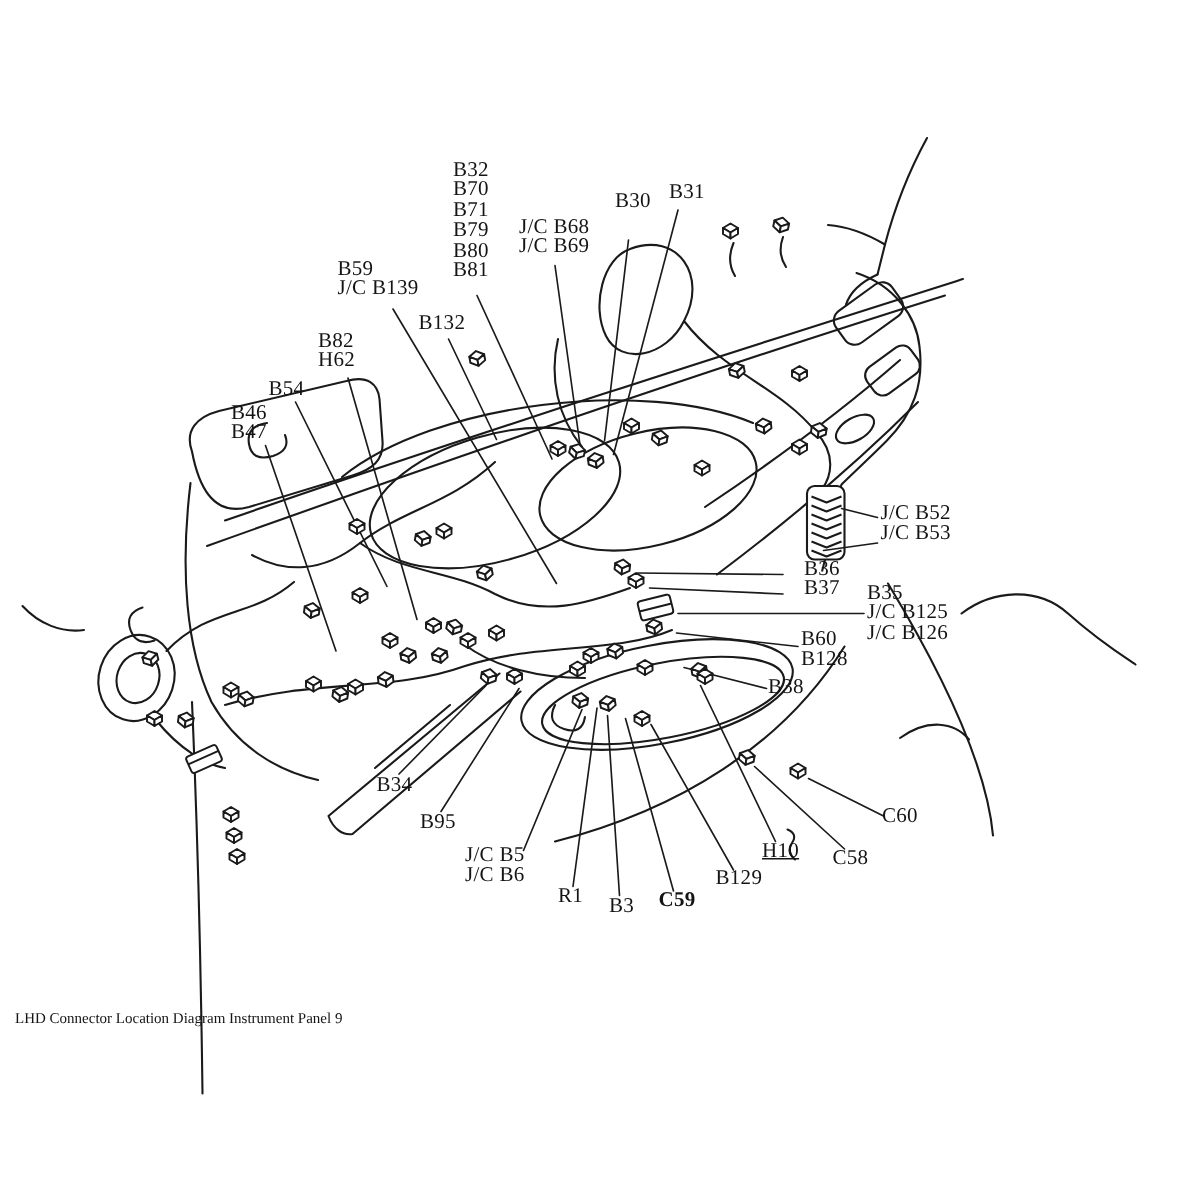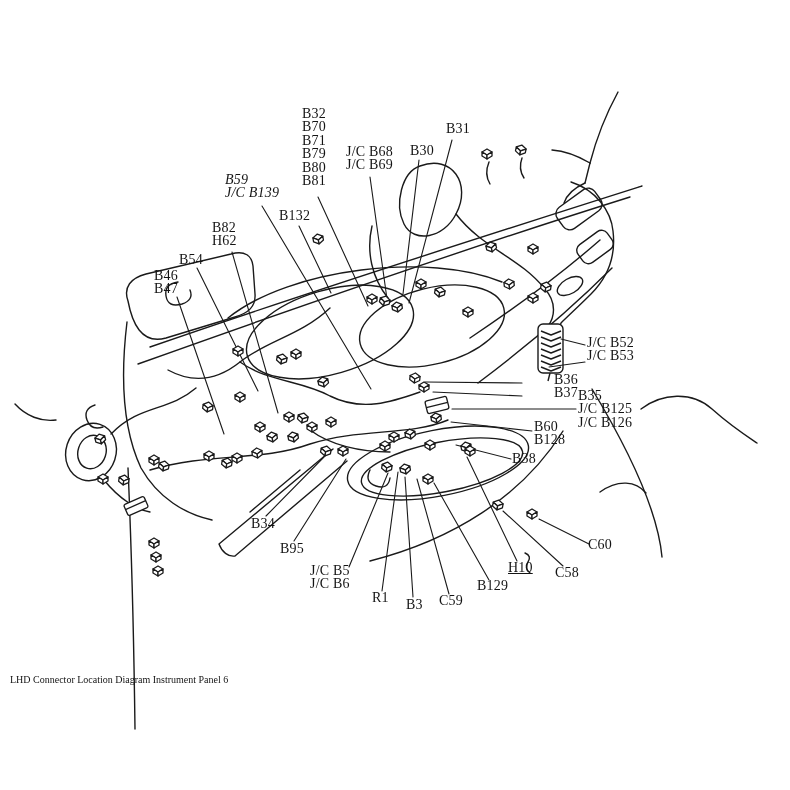--- a/index.html
+++ b/index.html
@@ -209,46 +209,46 @@
   </svg>
 
   <div class="lbl" style="left:302px; top:107px;">B32
 B70
 B71
 B79
 B80
 B81</div>
   <div class="lbl" style="left:346px; top:145px;">J/C B68
 J/C B69</div>
-  <div class="lbl" style="left:410px; top:144px;">B30</div>
+  <div class="lbl" style="left:410px; top:128px;">B30</div>
   <div class="lbl" style="left:446px; top:122px;">B31</div>
-  <div class="lbl" style="left:225px; top:173px;font-style:italic;">B59
+  <div class="lbl" style="left:225px; top:173px;">B59
 J/C B139</div>
   <div class="lbl" style="left:279px; top:209px;">B132</div>
   <div class="lbl" style="left:212px; top:221px;">B82
 H62</div>
   <div class="lbl" style="left:179px; top:253px;">B54</div>
   <div class="lbl" style="left:154px; top:269px;">B46
 B47</div>
   <div class="lbl" style="left:587px; top:336px;font-family:Liberation Serif, serif;">J/C B52
 J/C B53</div>
-  <div class="lbl" style="left:554px; top:373px;font-family:Liberation Serif, serif;">B36
+  <div class="lbl" style="left:536px; top:373px;font-family:Liberation Serif, serif;">B36
 B37</div>
   <div class="lbl" style="left:578px; top:389px;font-family:Liberation Serif, serif;">B35
 J/C B125
 J/C B126</div>
   <div class="lbl" style="left:534px; top:420px;">B60
 B128</div>
   <div class="lbl" style="left:512px; top:452px;">B38</div>
   <div class="lbl" style="left:588px; top:538px;">C60</div>
   <div class="lbl" style="left:555px; top:566px;text-align:center;">C58</div>
   <div class="lbl" style="left:508px; top:561px;text-decoration:underline;">H10</div>
   <div class="lbl" style="left:477px; top:579px;">B129</div>
-  <div class="lbl" style="left:439px; top:594px;">C59</div>
+  <div class="lbl" style="left:439px; top:594px;font-weight:bold;">C59</div>
   <div class="lbl" style="left:406px; top:598px;">B3</div>
   <div class="lbl" style="left:372px; top:591px;">R1</div>
   <div class="lbl" style="left:310px; top:564px;">J/C B5
 J/C B6</div>
   <div class="lbl" style="left:280px; top:542px;">B95</div>
   <div class="lbl" style="left:251px; top:517px;">B34</div>
 
-  <div class="caption" style="left:10px; top:674px;">LHD Connector Location Diagram Instrument Panel 6</div>
+  <div class="caption" style="left:10px; top:674px;">LHD Connector Location Diagram Instrument Panel 9</div>
 </div>
 
 </body></html>

